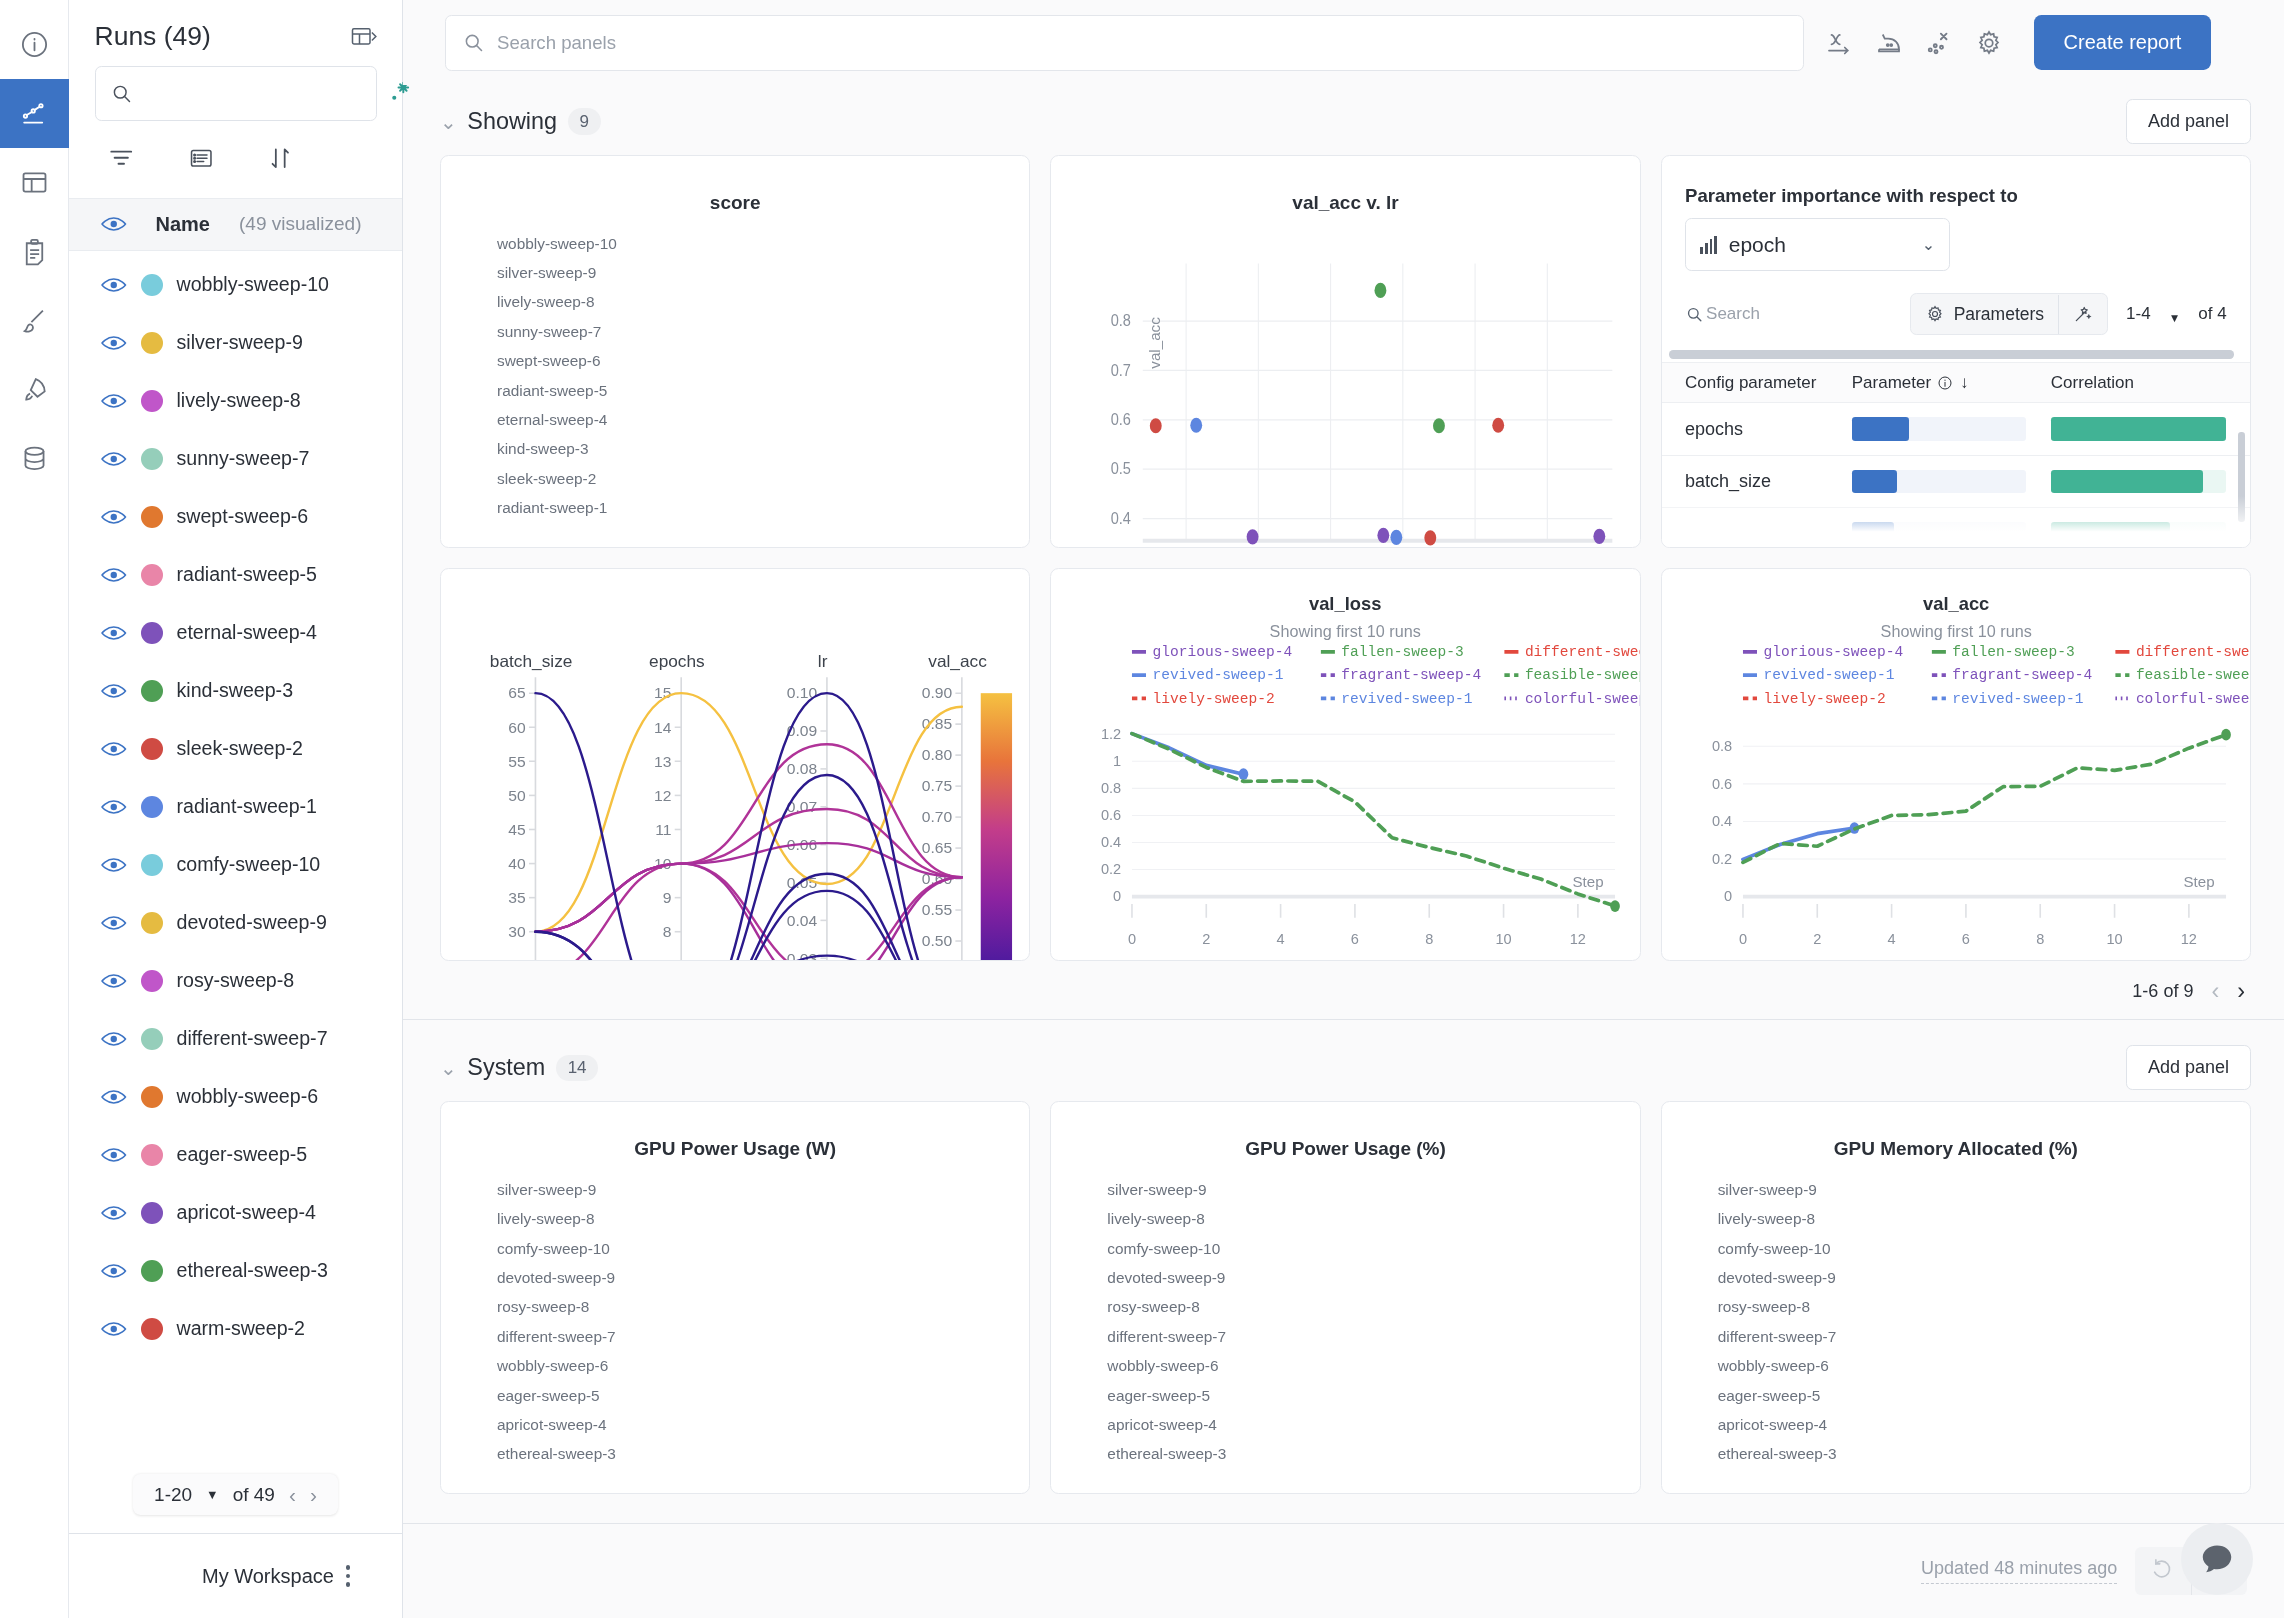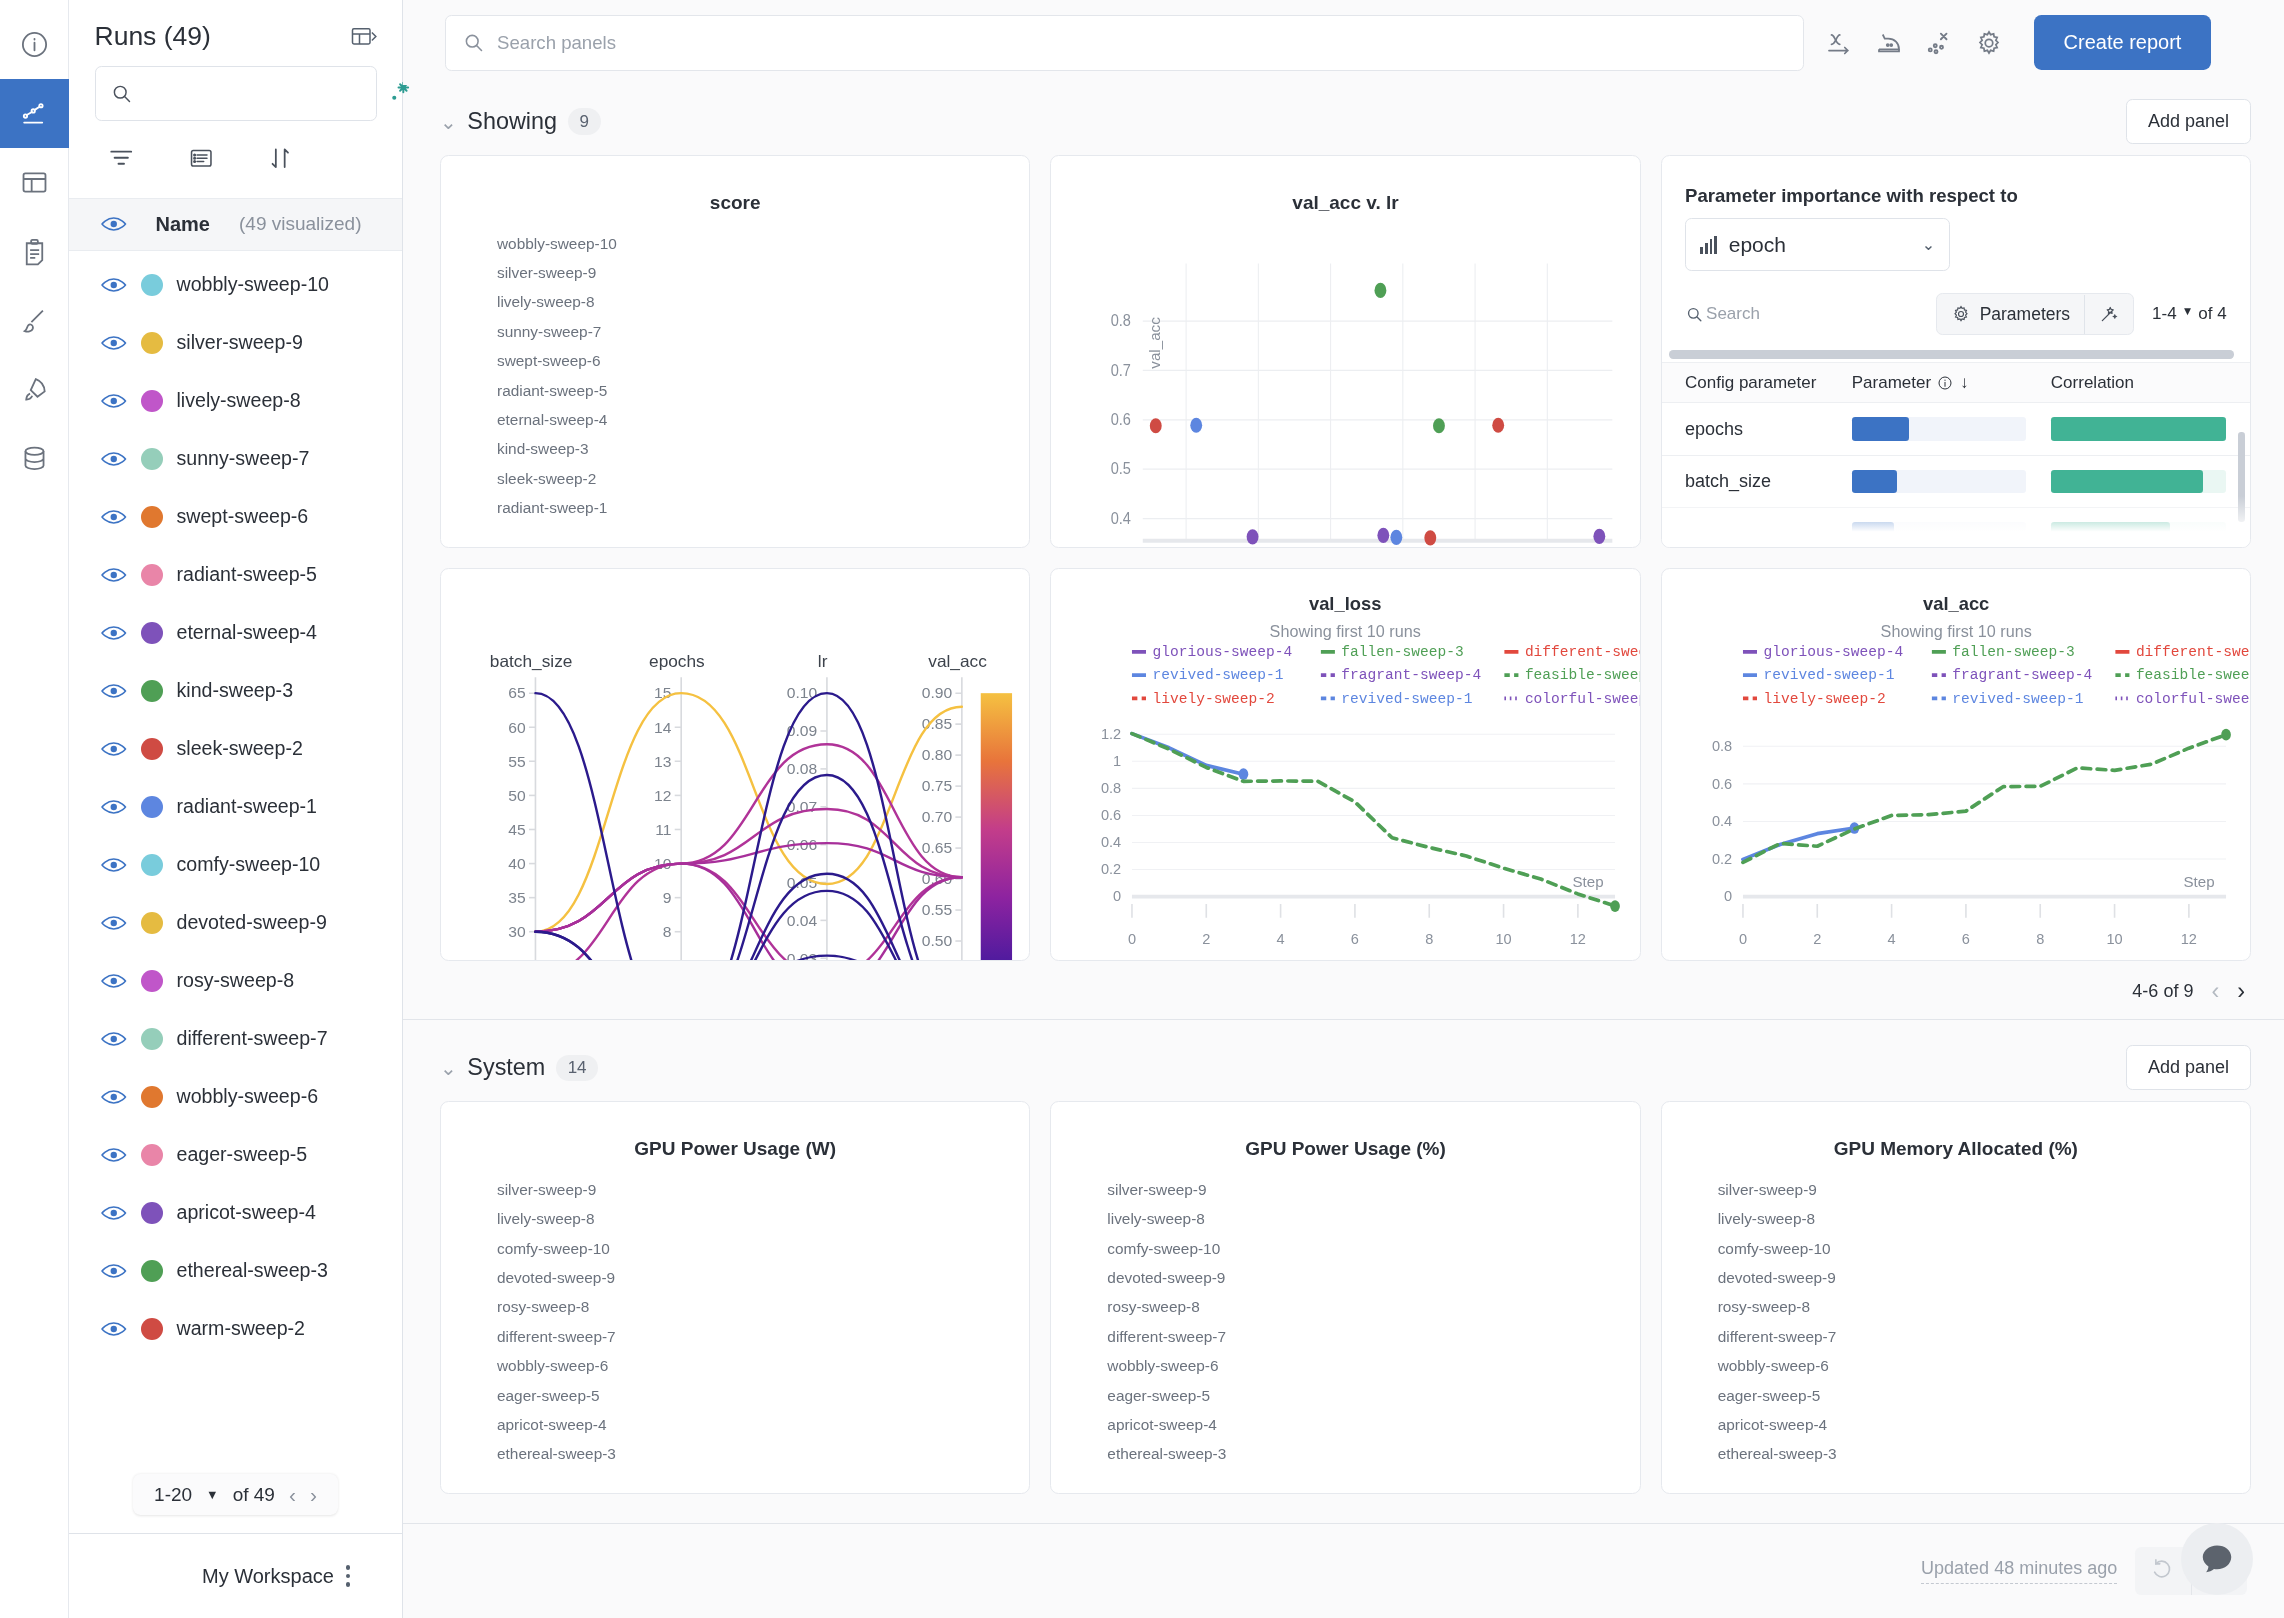--- a/index.html
+++ b/index.html
@@ -158,21 +158,21 @@
   .pi-ctrls { display: flex; align-items: center; gap: 18px; margin-top: 22px; }
   .pi-search { display: flex; align-items: center; gap: 2px; color: #9aa1ab; font-size: 17px; }
   .pi-search svg { width: 19px; height: 19px; color: #55606e; }
   .pi-btn {
     margin-left: auto; display: flex; align-items: center; background: #f5f6f8;
     border: 0.5px solid #e6e9ee; border-radius: 6.4px; overflow: hidden;
   }
   .pi-btn .seg { display: flex; align-items: center; gap: 8.5px; padding: 9.6px 14px; font-size: 17.5px; color:#2b3038;}
   .pi-btn .seg + .seg { border-left: 0.5px solid #e0e4ea; }
   .pi-btn svg { width: 20px; height: 20px; color: #4a515c; }
-  .pi-page { font-size: 17px; color: #2b3038; display: flex; gap: 5px; align-items:flex-start;}
+  .pi-page { font-size: 17px; color: #2b3038; display: flex; gap: 18px; align-items:flex-end;}
   .pi-scrollbar { height: 8.5px; border-radius: 4.2px; background: #c9ced6; margin: 15px 16px 0 7.4px; }
   .pi-table { margin-top: 3.2px; }
   .pi-thead {
     display: grid; grid-template-columns: 1.05fr 1.1fr 1.1fr; gap: 0;
     padding: 9.6px 0 9.6px 0; border-top: 0.5px solid #edeff2; border-bottom: 0.5px solid #edeff2;
     background: #fbfbfc; font-size: 17px; color: #2b3038;
   }
   .pi-thead .c { display: flex; align-items: center; gap: 6.4px; }
   .pi-row {
     display: grid; grid-template-columns: 1.05fr 1.1fr 1.1fr;
@@ -938,21 +938,21 @@
                 <text x="995" y="602" font-size="28" fill="#8a919c" font-family="&quot;Liberation Sans&quot;, sans-serif" text-anchor="middle">Step</text>
                 <path d="M150 549.6 L218.84615384615387 521.5111111111111 L287.69230769230774 500.8888888888889 L356.53846153846155 490.22222222222223" fill="none" stroke="#5d86e0" stroke-width="7" stroke-linejoin="round" stroke-linecap="round"></path>
                 <ellipse cx="356.53846153846155" cy="490.22222222222223" rx="9" ry="11" fill="#5d86e0"></ellipse>
                 <path d="M150 555.2888888888889 L218.84615384615387 519.3777777777777 L287.69230769230774 524.7111111111111 L356.53846153846155 492 L425.3846153846154 466.4 L494.2307692307692 464.97777777777776 L563.0769230769231 458.22222222222223 L631.9230769230769 412 L700.7692307692308 411.2888888888889 L769.6153846153846 376.44444444444446 L838.4615384615385 381.06666666666666 L907.3076923076923 369.33333333333337 L976.1538461538462 339.1111111111111 L1045 313.5111111111111" fill="none" stroke="#4f9f55" stroke-width="7" stroke-linejoin="round" stroke-linecap="round" stroke-dasharray="16 12"></path>
                 <ellipse cx="1045" cy="313.5111111111111" rx="9" ry="11" fill="#4f9f55"></ellipse>
               </svg>
           </div>
         </div>
 
         <div class="charts-pager">
-          <span>4-6 of 9</span>
+          <span>1-6 of 9</span>
           <span class="arr">‹</span>
           <span class="arr on">›</span>
         </div>
 
         <div class="band-sep"></div>
 
         <div class="section-head" style="padding-top:25.5px">
           <div class="sec-left">
             <span class="chev">⌄</span>
             <span class="sec-title">System</span>

